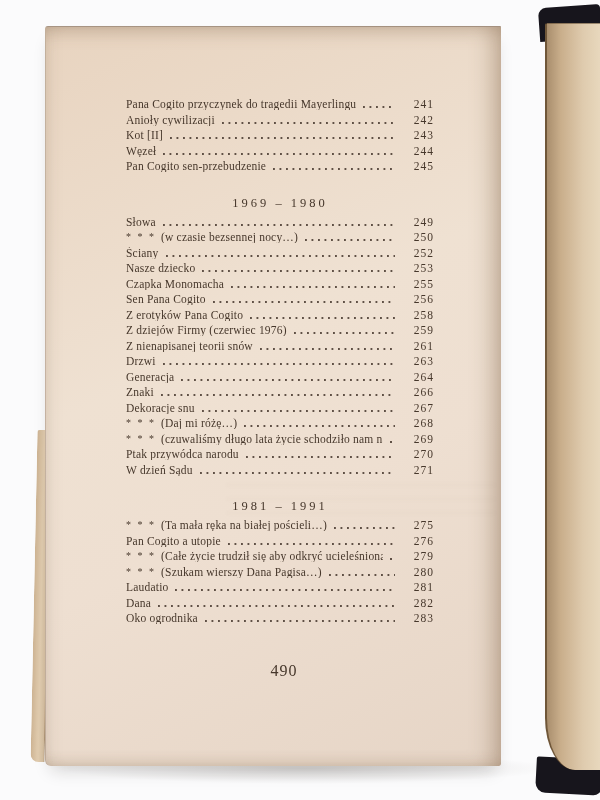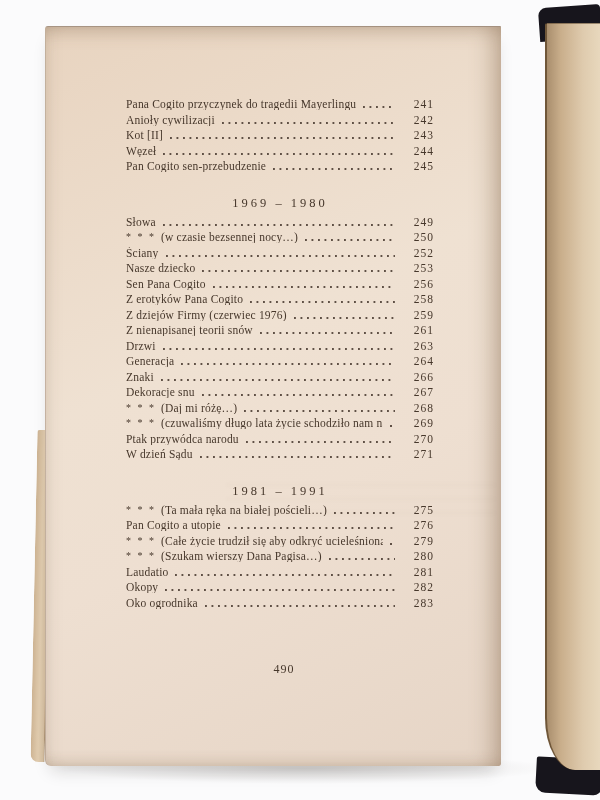--- a/index.html
+++ b/index.html
@@ -49,21 +49,21 @@
   .title{flex:0 1 auto; overflow:hidden;}
   .title.italic{}
   .dots{flex:1 1 auto; min-width:5px; height:2px; margin:0 9px 0 7px; align-self:baseline;
     background-image:radial-gradient(circle at 1px 1px, rgba(70,55,45,.85) 1px, rgba(70,55,45,0) 1.4px);
     background-size:6.5px 2px; background-repeat:repeat-x;}
   .pg{flex:none; width:30px; text-align:right; letter-spacing:1px;}
 
   .heading{margin:20px 0 5px; text-align:center; letter-spacing:3px; font-size:12.5px; height:15px;}
 
   .folio{position:absolute; left:88px; right:67px; top:635px; text-align:center;
-    color:var(--ink); font-size:12px; letter-spacing:1px;}
+    color:var(--ink); font-size:16px; letter-spacing:1px;}
 </style>
 </head>
 <body>
 
 <div class="scene">
   <div class="book-shadow"></div>
   <div class="cover-top"></div>
   <div class="cover-bottom"></div>
   <div class="facing-page"></div>
   <div class="fore-edge"></div>
@@ -129,20 +129,26 @@
     <span class="pg">252</span>
   </div>
 
   <div class="toc-row">
 
     <span class="title">Nasze dziecko</span>
     <span class="dots"></span>
     <span class="pg">253</span>
   </div>
 
+  <div class="toc-row">
+
+    <span class="title">Czapka Monomacha</span>
+    <span class="dots"></span>
+    <span class="pg">255</span>
+  </div>
 
   <div class="toc-row">
 
     <span class="title">Sen Pana Cogito</span>
     <span class="dots"></span>
     <span class="pg">256</span>
   </div>
 
   <div class="toc-row">
 
@@ -254,21 +260,21 @@
 
   <div class="toc-row">
 
     <span class="title">Laudatio</span>
     <span class="dots"></span>
     <span class="pg">281</span>
   </div>
 
   <div class="toc-row">
 
-    <span class="title">Okopy</span>
+    <span class="title">Dana</span>
     <span class="dots"></span>
     <span class="pg">282</span>
   </div>
 
   <div class="toc-row">
 
     <span class="title">Oko ogrodnika</span>
     <span class="dots"></span>
     <span class="pg">283</span>
   </div>

